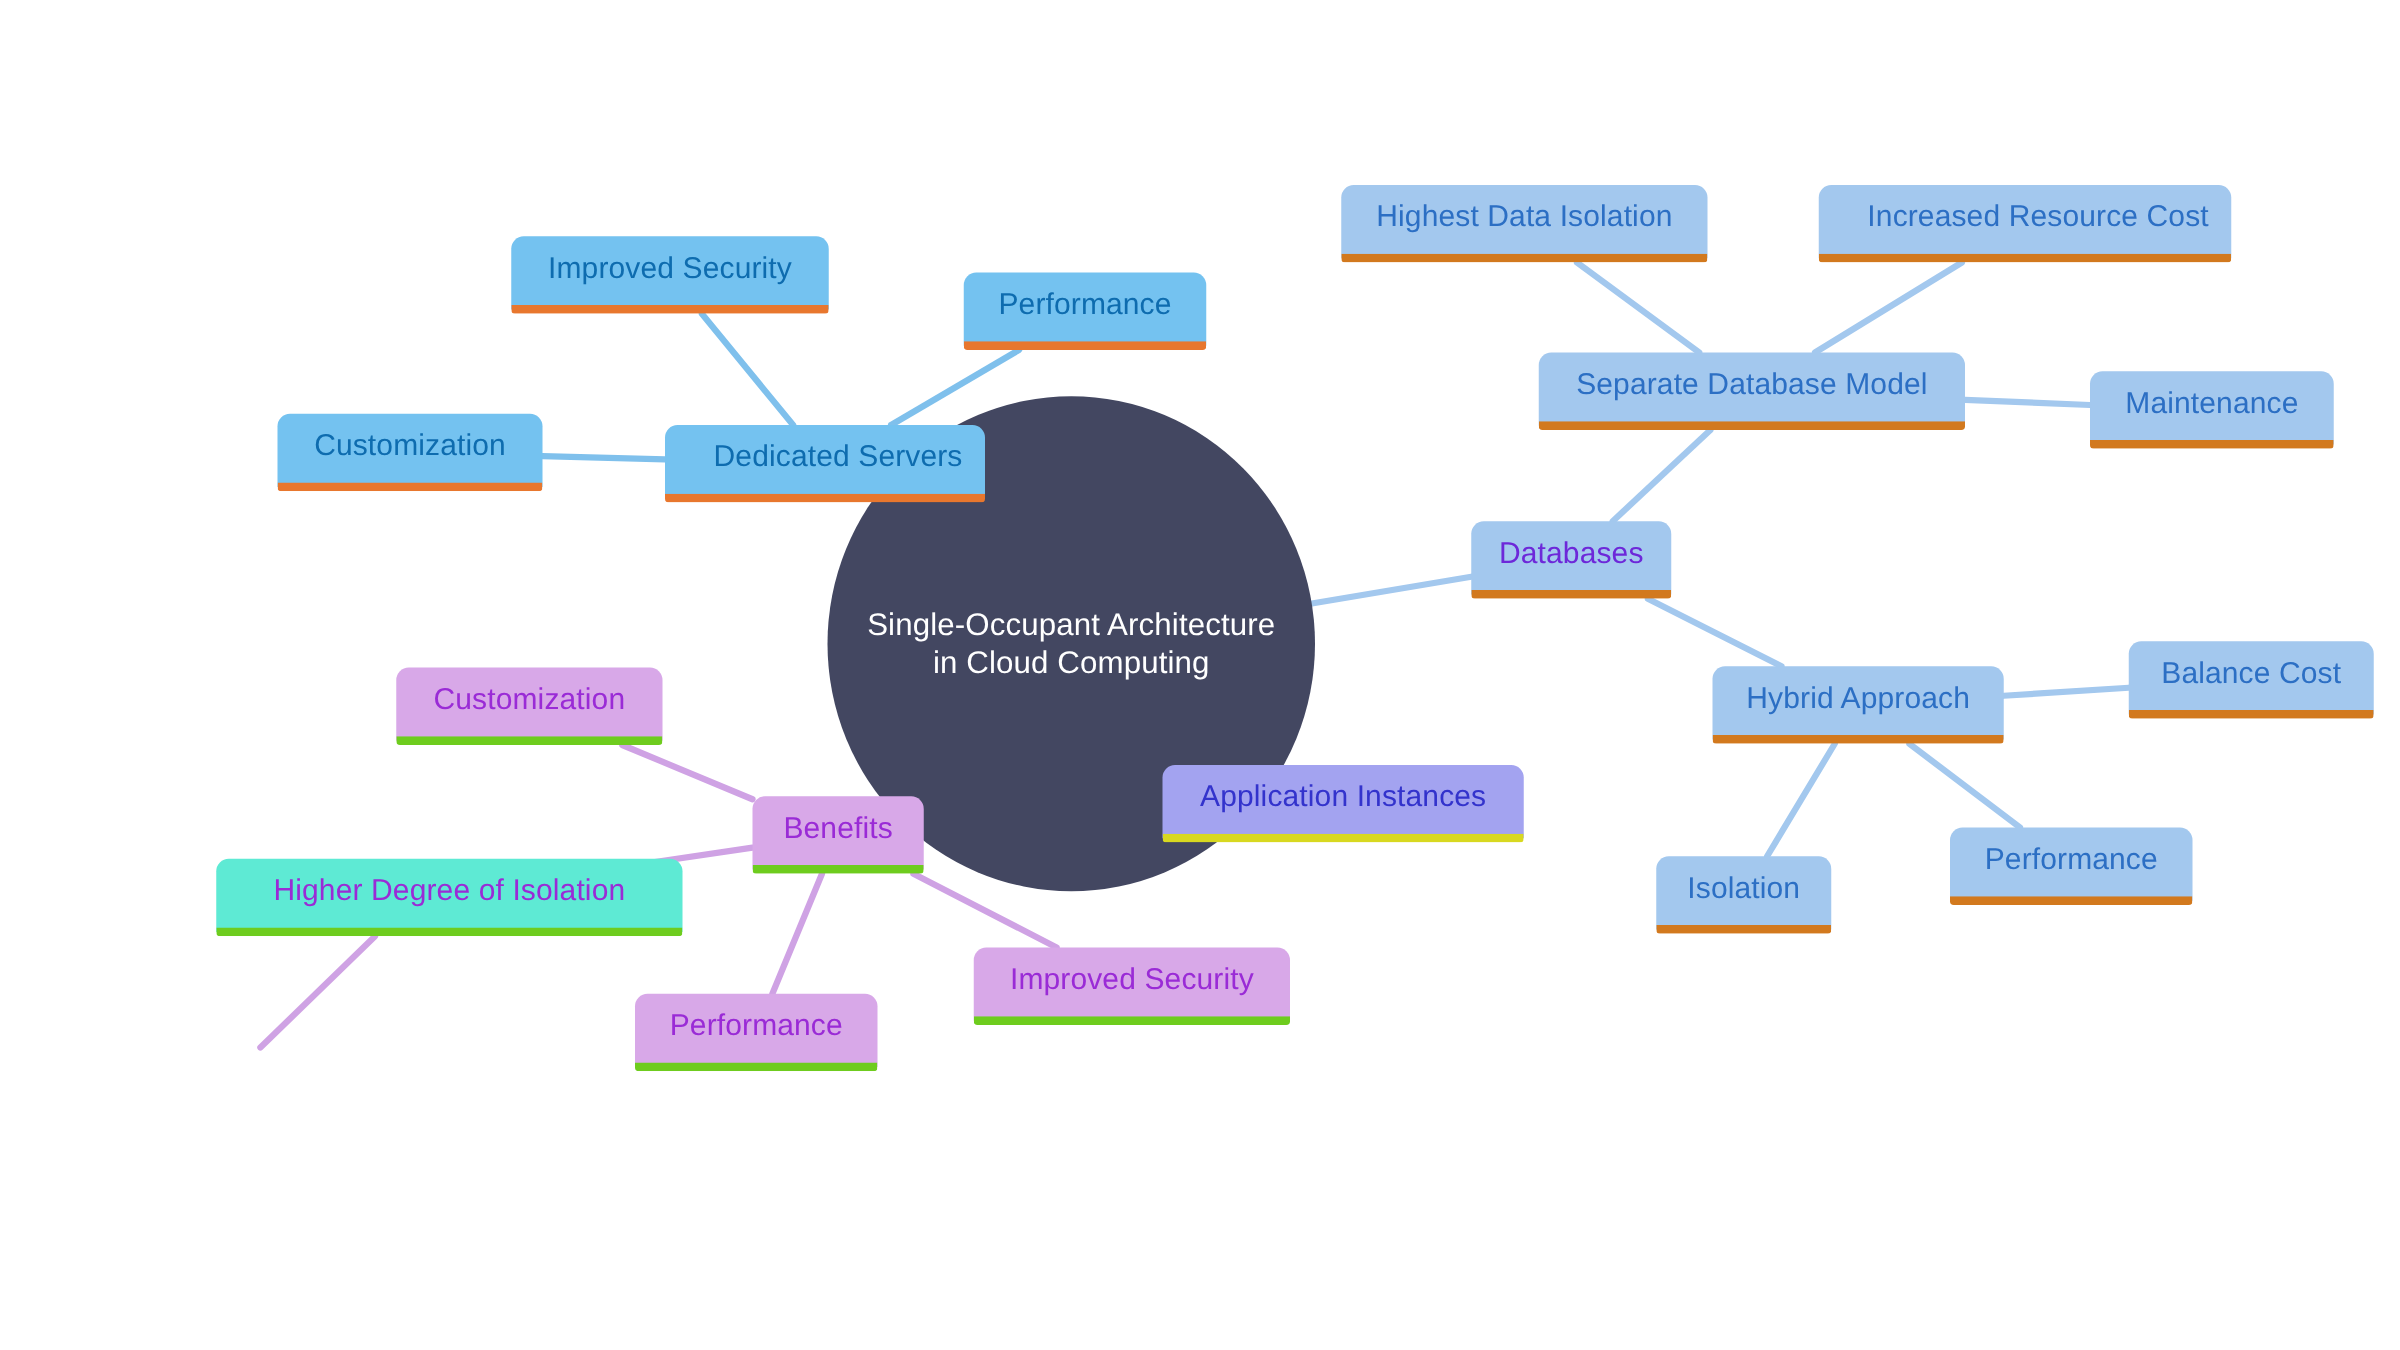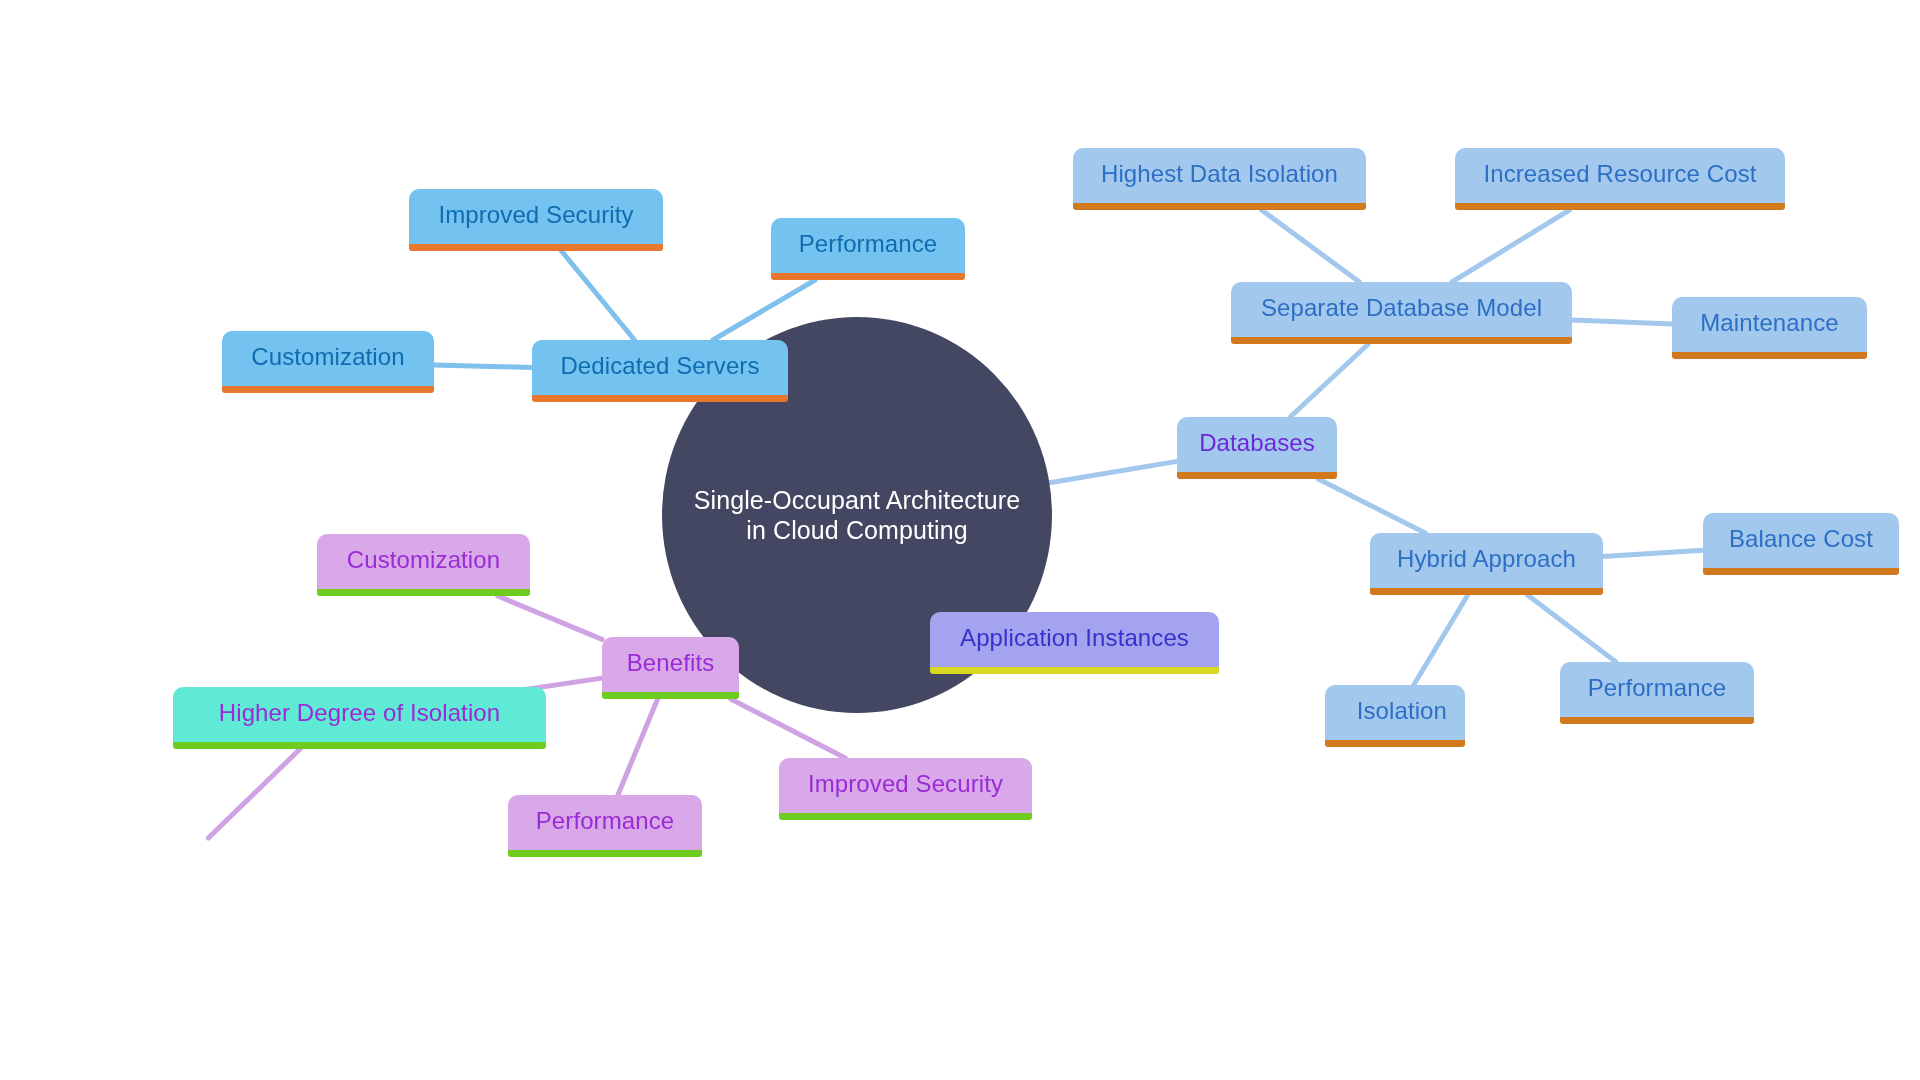--- a/index.html
+++ b/index.html
@@ -84,32 +84,32 @@
       <line x1="705.3" y1="639.4" x2="708.3" y2="637.0" stroke="#CFA2E4" stroke-width="5" stroke-linecap="round"></line>
       <line x1="602.0" y1="639.4" x2="497.8" y2="596.0" stroke="#CFA2E4" stroke-width="5" stroke-linecap="round"></line>
       <line x1="602.0" y1="678.1" x2="501.0" y2="693.0" stroke="#CFA2E4" stroke-width="5" stroke-linecap="round"></line>
       <line x1="300.0" y1="749.0" x2="208.3" y2="838.0" stroke="#CFA2E4" stroke-width="5" stroke-linecap="round"></line>
       <line x1="657.6" y1="699.0" x2="617.9" y2="795.0" stroke="#CFA2E4" stroke-width="5" stroke-linecap="round"></line>
       <line x1="730.7" y1="699.0" x2="845.3" y2="758.0" stroke="#CFA2E4" stroke-width="5" stroke-linecap="round"></line>
     </svg>
   <div id="node-layer">
       <div class="node root" style="left: 662px; top: 317px; width: 390px; height: 396px; background: rgb(67, 71, 97); color: rgb(255, 255, 255);"><span>Single-Occupant Architecture
 in Cloud Computing</span></div>
-      <div class="node box" style="left: 532px; top: 340px; width: 256px; height: 62px; background: rgb(116, 194, 240); color: rgb(14, 108, 175); border-bottom-color: rgb(232, 119, 46);"><span>Dedicated Servers</span></div>
+      <div class="node box" style="left: 532px; top: 340px; width: 256px; height: 62px; background: rgb(116, 194, 240); color: rgb(14, 108, 175); border-bottom-color: rgb(232, 119, 46); justify-content: flex-end;"><span>Dedicated Servers</span></div>
       <div class="node box" style="left: 409px; top: 189px; width: 254px; height: 62px; background: rgb(116, 194, 240); color: rgb(14, 108, 175); border-bottom-color: rgb(232, 119, 46);"><span>Improved Security</span></div>
       <div class="node box" style="left: 771px; top: 218px; width: 194px; height: 62px; background: rgb(116, 194, 240); color: rgb(14, 108, 175); border-bottom-color: rgb(232, 119, 46);"><span>Performance</span></div>
       <div class="node box" style="left: 222px; top: 331px; width: 212px; height: 62px; background: rgb(116, 194, 240); color: rgb(14, 108, 175); border-bottom-color: rgb(232, 119, 46);"><span>Customization</span></div>
       <div class="node box" style="left: 1177px; top: 417px; width: 160px; height: 62px; background: rgb(163, 200, 238); color: #6d28d9; border-bottom-color: rgb(210, 121, 30);"><span>Databases</span></div>
       <div class="node box" style="left: 1231px; top: 282px; width: 341px; height: 62px; background: rgb(163, 200, 238); color: rgb(44, 111, 196); border-bottom-color: rgb(210, 121, 30);"><span>Separate Database Model</span></div>
       <div class="node box" style="left: 1073px; top: 148px; width: 293px; height: 62px; background: rgb(163, 200, 238); color: rgb(44, 111, 196); border-bottom-color: rgb(210, 121, 30);"><span>Highest Data Isolation</span></div>
-      <div class="node box" style="left: 1455px; top: 148px; width: 330px; height: 62px; background: rgb(163, 200, 238); color: rgb(44, 111, 196); border-bottom-color: rgb(210, 121, 30);"><span>Increased Resource Cost</span></div>
+      <div class="node box" style="left: 1455px; top: 148px; width: 330px; height: 62px; background: rgb(163, 200, 238); color: rgb(44, 111, 196); border-bottom-color: rgb(210, 121, 30); justify-content: flex-end;"><span>Increased Resource Cost</span></div>
       <div class="node box" style="left: 1370px; top: 533px; width: 233px; height: 62px; background: rgb(163, 200, 238); color: rgb(44, 111, 196); border-bottom-color: rgb(210, 121, 30);"><span>Hybrid Approach</span></div>
       <div class="node box" style="left: 1672px; top: 297px; width: 195px; height: 62px; background: rgb(163, 200, 238); color: rgb(44, 111, 196); border-bottom-color: rgb(210, 121, 30);"><span>Maintenance</span></div>
       <div class="node box" style="left: 1703px; top: 513px; width: 196px; height: 62px; background: rgb(163, 200, 238); color: rgb(44, 111, 196); border-bottom-color: rgb(210, 121, 30);"><span>Balance Cost</span></div>
-      <div class="node box" style="left: 1325px; top: 685px; width: 140px; height: 62px; background: rgb(163, 200, 238); color: rgb(44, 111, 196); border-bottom-color: rgb(210, 121, 30); justify-content: flex-end;"><span>Isolation</span></div>
+      <div class="node box" style="left: 1325px; top: 685px; width: 140px; height: 62px; background: rgb(163, 200, 238); color: rgb(44, 111, 196); border-bottom-color: rgb(210, 121, 30);"><span>Isolation</span></div>
       <div class="node box" style="left: 1560px; top: 662px; width: 194px; height: 62px; background: rgb(163, 200, 238); color: rgb(44, 111, 196); border-bottom-color: rgb(210, 121, 30);"><span>Performance</span></div>
       <div class="node box" style="left: 602px; top: 637px; width: 137px; height: 62px; background: rgb(216, 168, 232); color: rgb(154, 43, 214); border-bottom-color: rgb(110, 204, 30);"><span>Benefits</span></div>
       <div class="node box" style="left: 930px; top: 612px; width: 289px; height: 62px; background: rgb(163, 163, 240); color: rgb(51, 51, 204); border-bottom-color: rgb(216, 216, 32);"><span>Application Instances</span></div>
       <div class="node box" style="left: 317px; top: 534px; width: 213px; height: 62px; background: rgb(216, 168, 232); color: rgb(154, 43, 214); border-bottom-color: rgb(110, 204, 30);"><span>Customization</span></div>
       <div class="node box" style="left: 173px; top: 687px; width: 373px; height: 62px; background: #5eead4; color: rgb(154, 43, 214); border-bottom-color: rgb(110, 204, 30);"><span>Higher Degree of Isolation</span></div>
       <div class="node box" style="left: 508px; top: 795px; width: 194px; height: 62px; background: rgb(216, 168, 232); color: rgb(154, 43, 214); border-bottom-color: rgb(110, 204, 30);"><span>Performance</span></div>
       <div class="node box" style="left: 779px; top: 758px; width: 253px; height: 62px; background: rgb(216, 168, 232); color: rgb(154, 43, 214); border-bottom-color: rgb(110, 204, 30);"><span>Improved Security</span></div>
     </div>
 </div>
 

